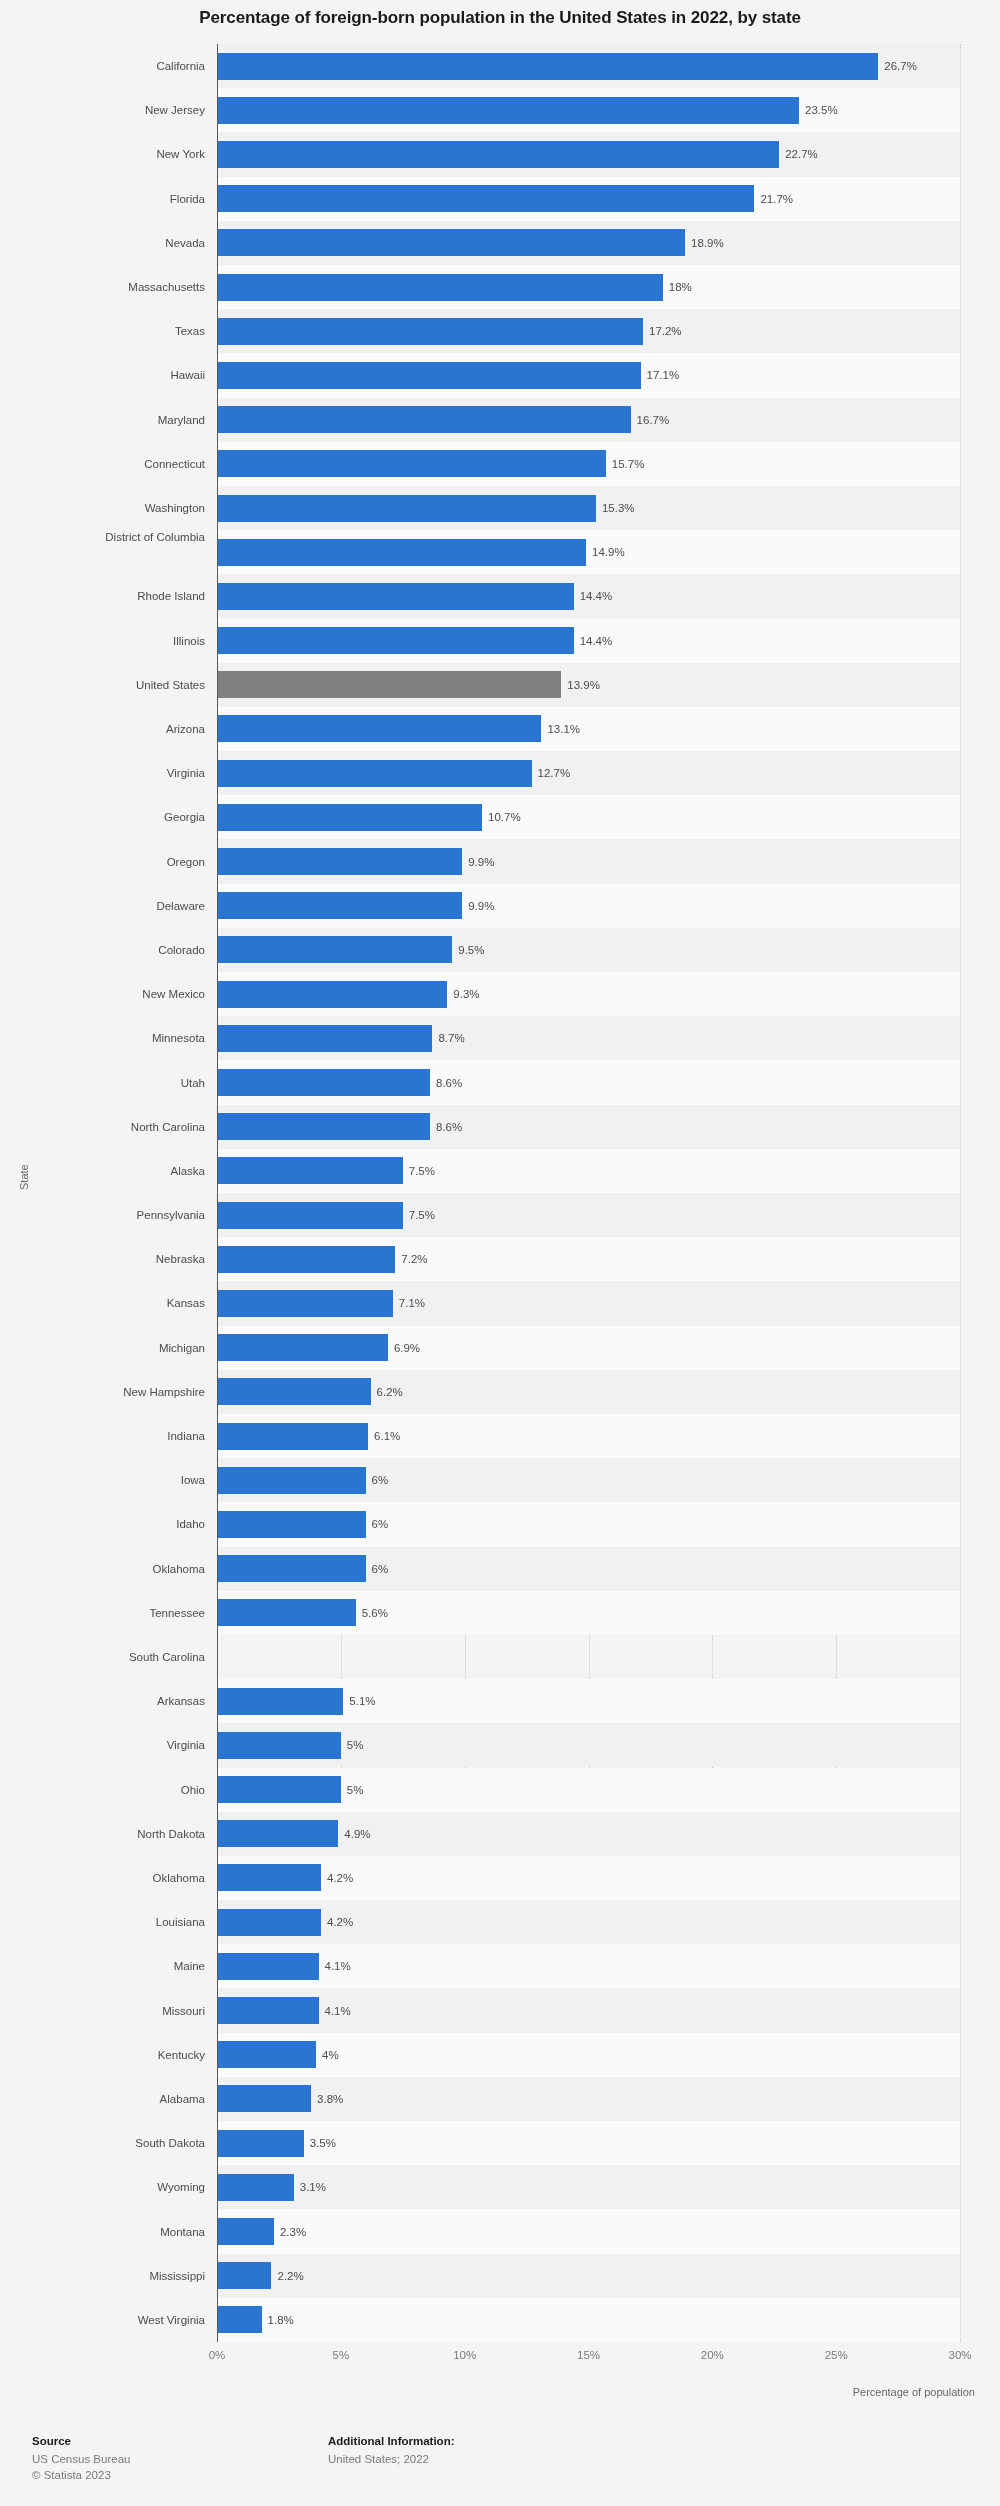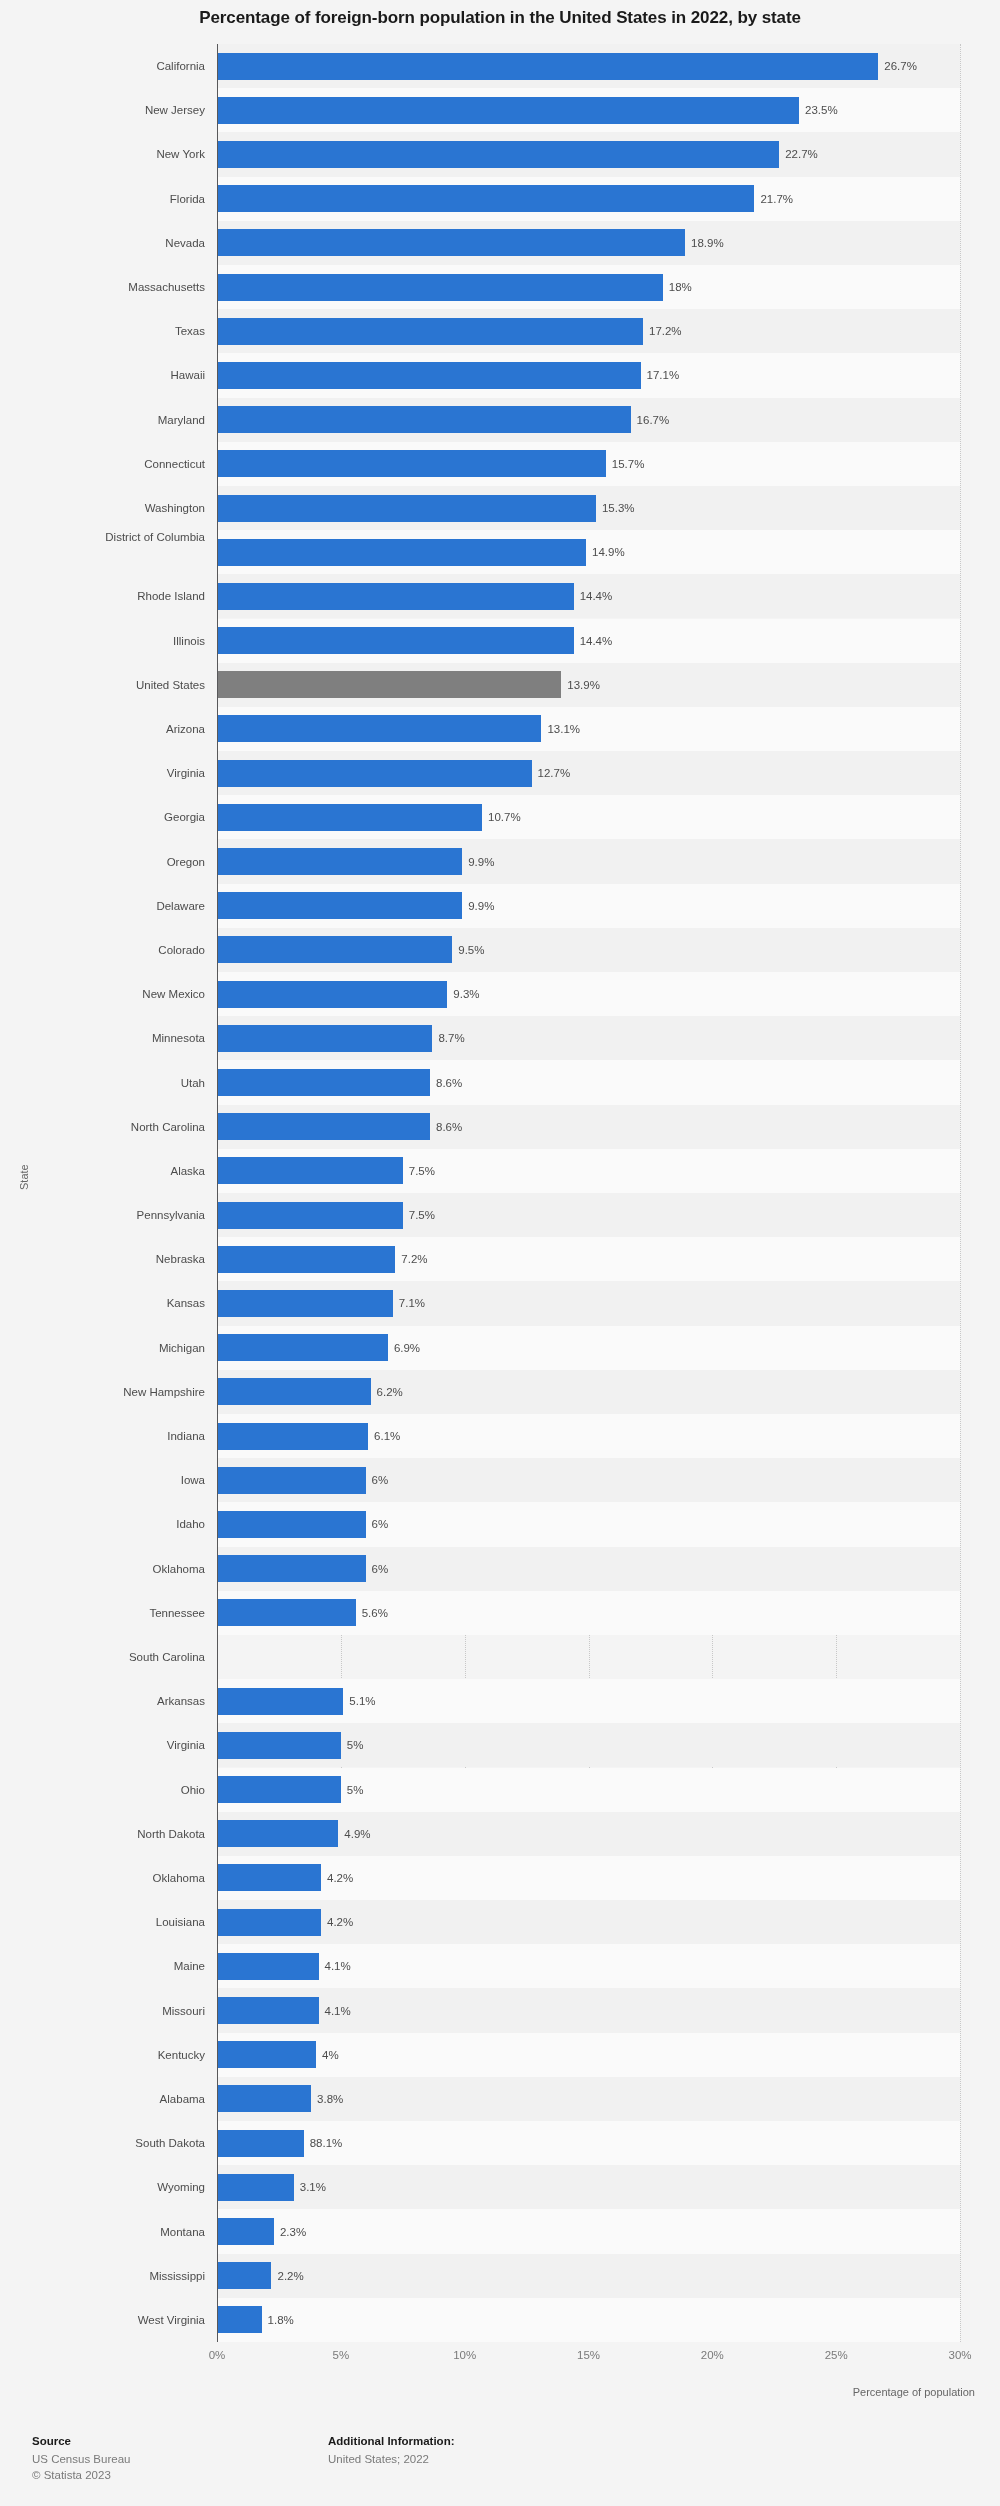--- a/index.html
+++ b/index.html
@@ -436,21 +436,21 @@
           <div class="row even" style="top: 1988.65px; height: 44.1923px;">
             <div class="bar" style="width: 99.0667px; height: 27px; top: 8.59615px;"></div>
             <div class="bar-value" style="left: 105.067px; top: 17.0962px;">4%</div>
           </div>
           <div class="row odd" style="top: 2032.85px; height: 44.1923px;">
             <div class="bar" style="width: 94.1133px; height: 27px; top: 8.59615px;"></div>
             <div class="bar-value" style="left: 100.113px; top: 17.0962px;">3.8%</div>
           </div>
           <div class="row even" style="top: 2077.04px; height: 44.1923px;">
             <div class="bar" style="width: 86.6833px; height: 27px; top: 8.59615px;"></div>
-            <div class="bar-value" style="left: 92.6833px; top: 17.0962px;">88.1%</div>
+            <div class="bar-value" style="left: 92.6833px; top: 17.0962px;">3.5%</div>
           </div>
           <div class="row odd" style="top: 2121.23px; height: 44.1923px;">
             <div class="bar" style="width: 76.7767px; height: 27px; top: 8.59615px;"></div>
             <div class="bar-value" style="left: 82.7767px; top: 17.0962px;">3.1%</div>
           </div>
           <div class="row even" style="top: 2165.42px; height: 44.1923px;">
             <div class="bar" style="width: 56.9633px; height: 27px; top: 8.59615px;"></div>
             <div class="bar-value" style="left: 62.9633px; top: 17.0962px;">2.3%</div>
           </div>
           <div class="row odd" style="top: 2209.62px; height: 44.1923px;">

